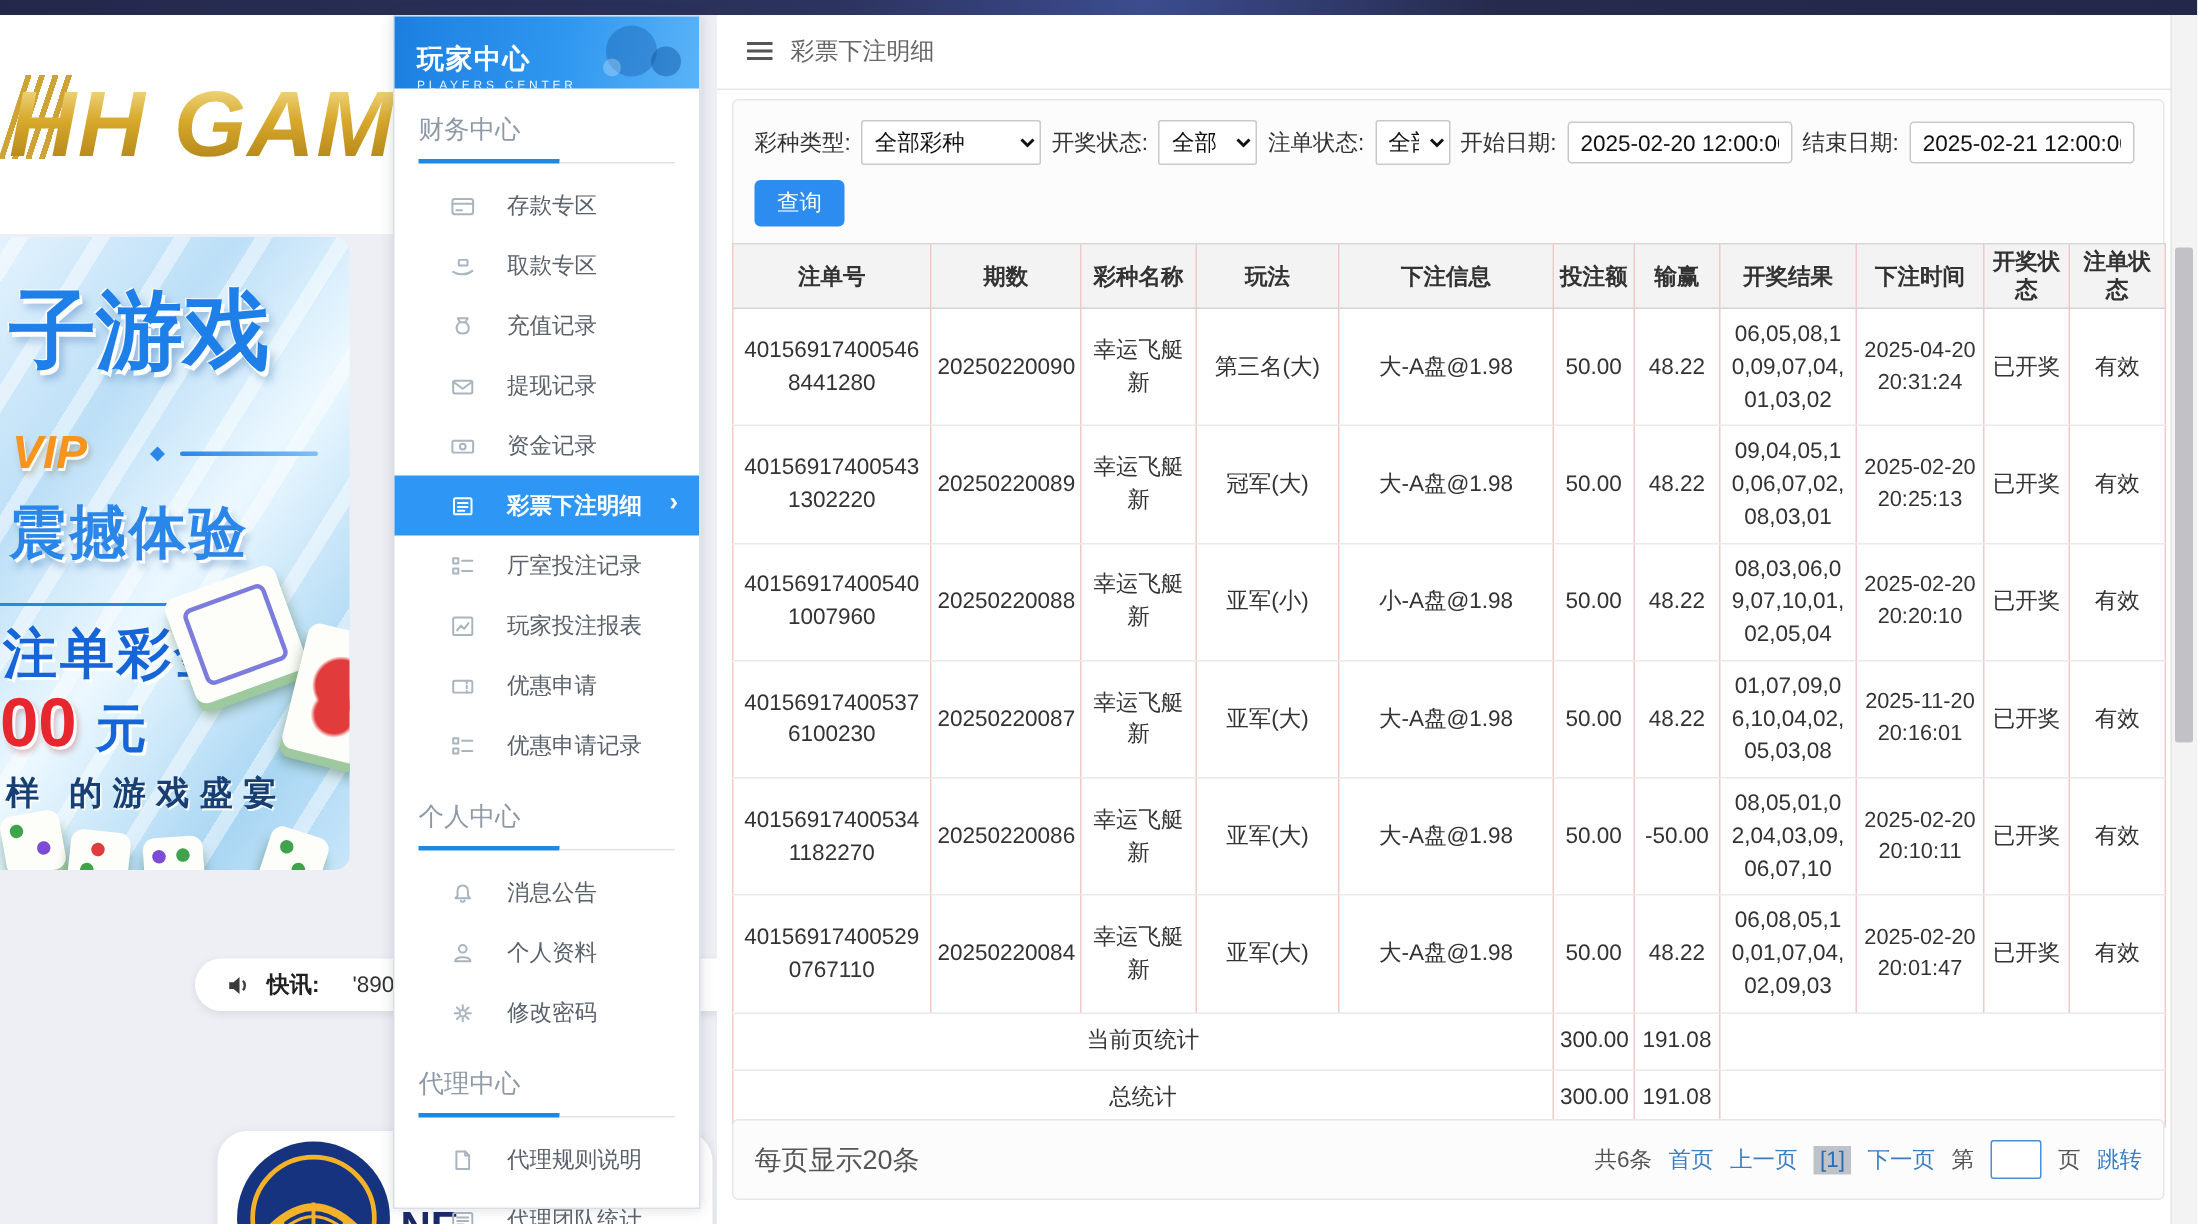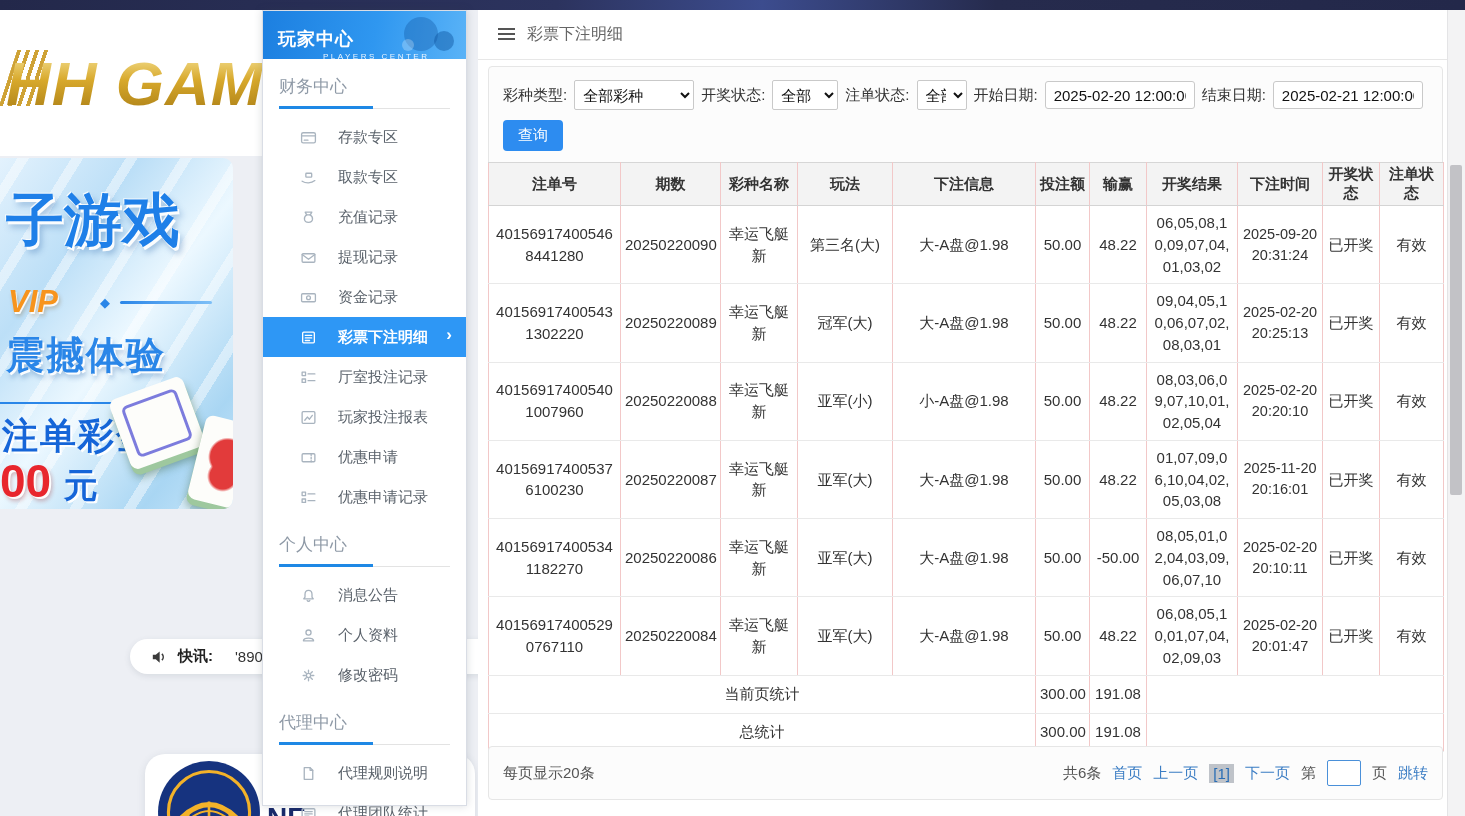--- a/index.html
+++ b/index.html
@@ -12,21 +12,21 @@
 
   
   .logo-zone{position:absolute;left:0;top:10px;width:272px;height:146px;background:#ffffff;z-index:2;}
   .logo{position:absolute;left:6px;top:38px;font-size:62px;font-weight:bold;font-style:italic;
     letter-spacing:1px;white-space:nowrap;
     background:linear-gradient(180deg,#f6e49a 5%,#d8a92c 45%,#a97d15 95%);
     -webkit-background-clip:text;background-clip:text;color:transparent;}
   .logo-bars{position:absolute;left:8px;top:40px;width:34px;height:56px;transform:skewX(-18deg);
     background:repeating-linear-gradient(90deg,#c9981f 0 4px,transparent 4px 9px);opacity:.9;}
 
-  .banner{position:absolute;left:0;top:158px;width:233px;height:351px;border-radius:0 10px 10px 0;overflow:hidden;
+  .banner{position:absolute;left:0;top:158px;width:233px;height:422px;border-radius:0 10px 10px 0;overflow:hidden;
     background:linear-gradient(128deg,#e3f2fd 0%,#bcdff7 28%,#ecf8ff 52%,#a9d6f3 82%,#c8e6fa 100%);z-index:2;}
   .banner::before{content:"";position:absolute;inset:-40px;
     background:repeating-linear-gradient(-58deg,rgba(255,255,255,.45) 0 10px,transparent 10px 46px);}
   .bn-t1{position:absolute;left:6px;top:24px;font-size:58px;font-weight:bold;color:#1e7fe8;white-space:nowrap;
     text-shadow:2px 3px 0 rgba(255,255,255,.95),-1px -1px 0 rgba(255,255,255,.8),4px 6px 6px rgba(30,90,160,.35);}
   .bn-viprow{position:absolute;left:8px;top:126px;display:flex;align-items:center;}
   .bn-vip{font-size:31px;font-weight:bold;font-style:italic;color:#f7941d;
     text-shadow:1px 2px 0 rgba(255,255,255,.9),2px 4px 4px rgba(120,70,0,.3);}
   .bn-diamond{color:#2a86e8;font-size:13px;margin-left:42px;}
   .bn-line{width:92px;height:3px;background:linear-gradient(90deg,#2a86e8,#7fc0f7);margin-left:10px;border-radius:2px;}
@@ -62,21 +62,21 @@
     box-shadow:0 2px 8px rgba(60,70,90,.12);z-index:2;}
   .team-logo{position:absolute;left:12px;top:6px;}
   .news-ne{position:absolute;left:122px;top:48px;font-size:28px;font-weight:bold;color:#1a2a6b;}
 
   
   .sidebar{position:absolute;left:262px;top:10px;width:205px;height:796px;background:#ffffff;
     border:1px solid #d9dde5;box-sizing:border-box;box-shadow:0 0 8px rgba(50,60,80,.18);z-index:10;}
   .sb-head{position:relative;height:48px;overflow:hidden;
     background:linear-gradient(100deg,#1c7fe0 0%,#2f97f0 55%,#5ab3f7 100%);padding:16px 0 0 15px;box-sizing:border-box;}
   .sb-title{font-size:18px;font-weight:bold;color:#ffffff;letter-spacing:1px;}
-  .sb-sub{font-size:8px;color:#eaf5ff;letter-spacing:2.5px;margin-top:1px;margin-left:45px;}
+  .sb-sub{font-size:8px;color:#eaf5ff;letter-spacing:2.5px;margin-top:1px;}
   .sb-deco1,.sb-deco2,.sb-deco3{position:absolute;border-radius:50%;background:rgba(13,84,160,.35);}
   .sb-deco1{width:34px;height:34px;right:28px;top:6px;}
   .sb-deco2{width:20px;height:20px;right:12px;top:20px;background:rgba(13,84,160,.45);}
   .sb-deco3{width:12px;height:12px;right:52px;top:28px;background:rgba(255,255,255,.25);}
 
   .sb-section-title{margin:16px 16px 0;font-size:17px;color:#8e99a6;}
   .sb-underline{position:relative;height:3px;margin:8px 16px 8px;}
   .sb-underline::before{content:"";position:absolute;left:0;top:0;width:55%;height:3px;background:#1e88e5;}
   .sb-underline::after{content:"";position:absolute;right:0;bottom:0;width:45%;height:1px;background:#e3e3e3;}
   .sb-item{position:relative;display:flex;align-items:center;height:40px;padding-left:37px;cursor:pointer;text-decoration:none;}
@@ -115,21 +115,21 @@
     border-right:1px solid #f2c8c8;border-bottom:1px solid #e9e9e9;padding:6px 4px;line-height:1.45;}
   .bet-table tbody tr{height:76px;}
   .bet-table td.c-order-id,.bet-table td.c-draw-result{word-break:break-all;}
   .bet-table td.c-bet-time{padding:6px 0;font-size:14.5px;}
   .bet-table tr.summary-row{height:38px;}
   .bet-table tr.summary-row td{font-size:15px;color:#333;}
 
   .pager{position:absolute;left:10px;top:736px;width:955px;height:54px;box-sizing:border-box;
     border:1px solid #e6e6e6;border-radius:4px;background:#fcfcfc;
     display:flex;align-items:center;justify-content:space-between;padding:0 14px;}
-  .pg-left{font-size:15px;color:#555;}
+  .pg-left{font-size:18px;color:#555;}
   .pg-right{display:flex;align-items:center;gap:11px;font-size:15px;color:#555;}
   .pg-link{color:var(--link,#3b7dc4);cursor:pointer;text-decoration:none;}
   .pg-current{background:#bfc3c9;color:#2a6db5;padding:1px 4px;}
   .pg-input{width:34px;height:26px;box-sizing:border-box;border:1px solid #4a90d9;border-radius:2px;font-size:14px;text-align:center;}
 
   .scrollbar{position:absolute;right:0;top:0;width:17px;height:806px;background:#f3f3f4;border-left:1px solid #e4e4e6;}
   .scroll-thumb{position:absolute;left:2px;top:155px;width:12px;height:330px;background:#c2c2c6;border-radius:2px;}
 </style>
 </head>
 <body>
@@ -423,21 +423,21 @@
       <tbody id="bt-body">
           <tr>
             <td class="c-order-id">401569174005468441280</td>
             <td class="c-issue">20250220090</td>
             <td class="c-lottery-name">幸运飞艇新</td>
             <td class="c-play-type">第三名(大)</td>
             <td class="c-bet-info">大-A盘@1.98</td>
             <td class="c-bet-amount">50.00</td>
             <td class="c-win-loss">48.22</td>
             <td class="c-draw-result">06,05,08,10,09,07,04,01,03,02</td>
-            <td class="c-bet-time">2025-09-20 20:31:24</td>
+            <td class="c-bet-time">2025-04-20 20:31:24</td>
             <td class="c-draw-status">已开奖</td>
             <td class="c-order-status">有效</td>
           </tr>
           <tr>
             <td class="c-order-id">401569174005431302220</td>
             <td class="c-issue">20250220089</td>
             <td class="c-lottery-name">幸运飞艇新</td>
             <td class="c-play-type">冠军(大)</td>
             <td class="c-bet-info">大-A盘@1.98</td>
             <td class="c-bet-amount">50.00</td>

